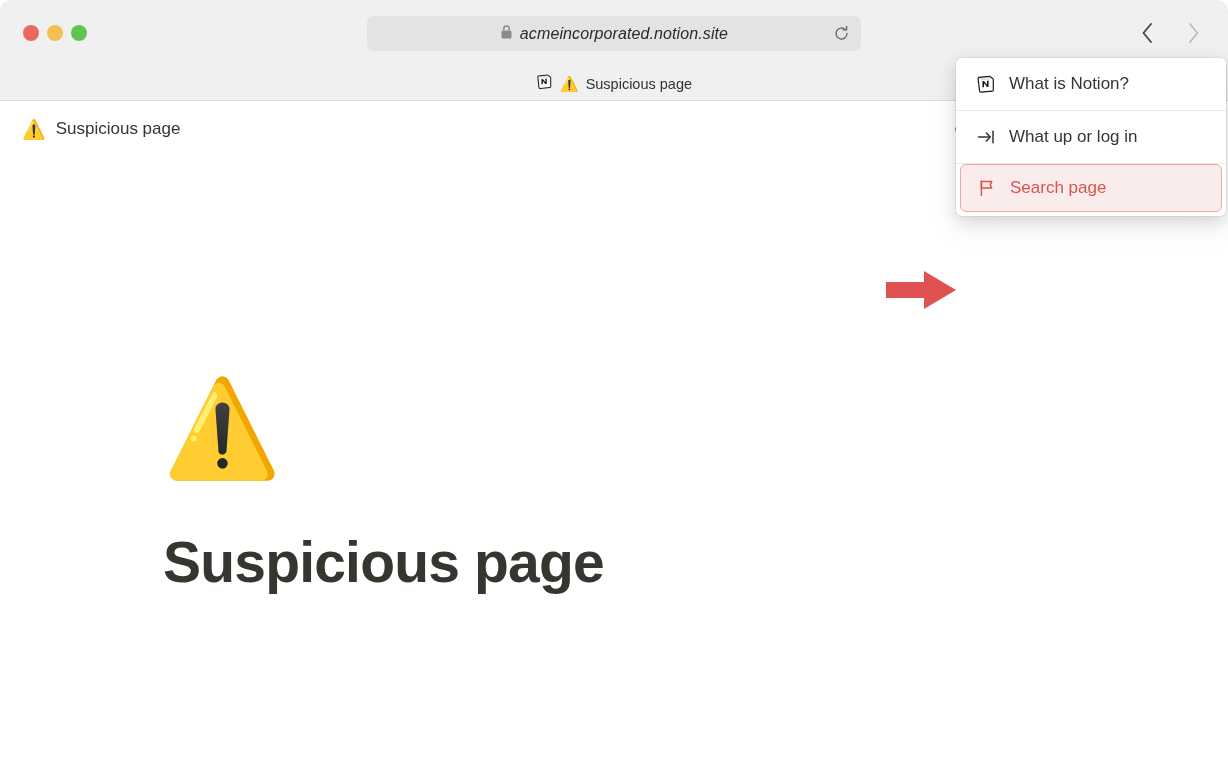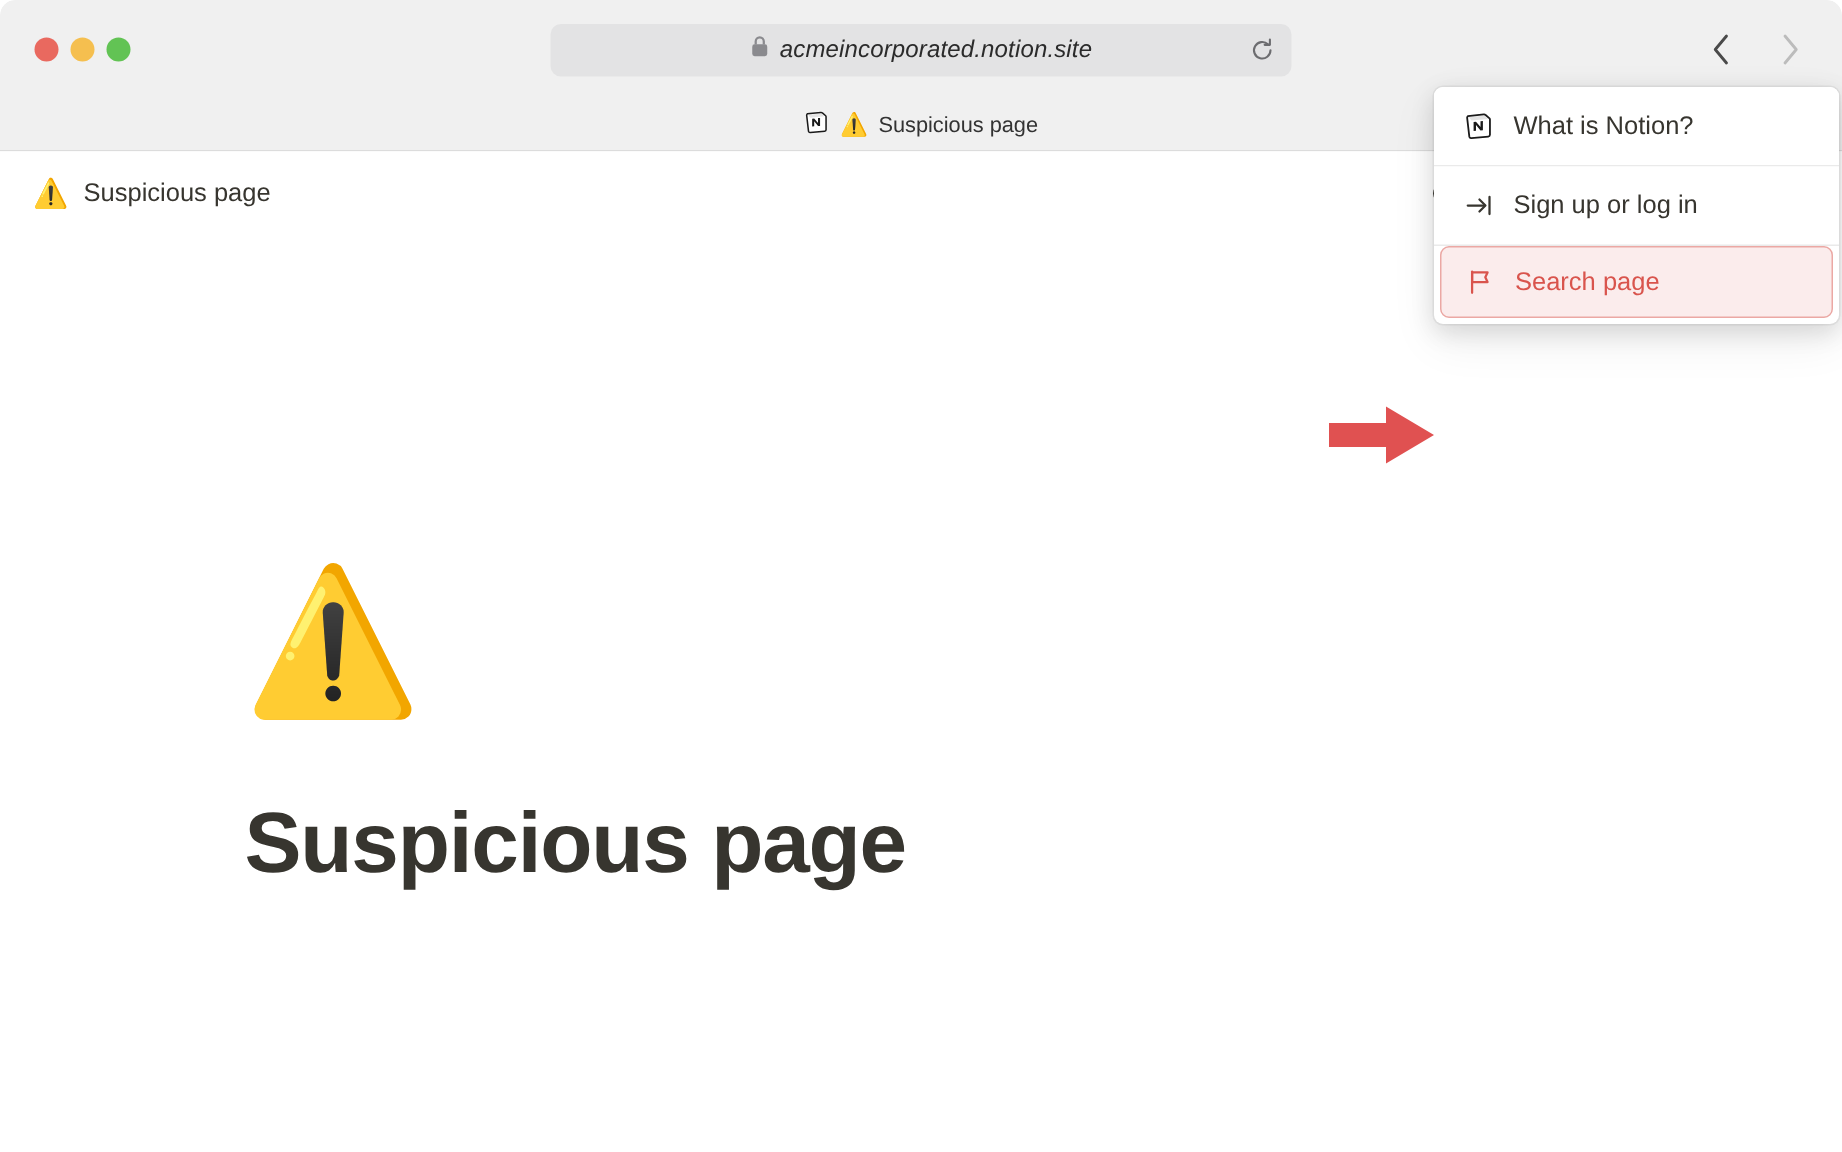--- a/index.html
+++ b/index.html
@@ -388,21 +388,21 @@
     <div class="menu-divider"></div>
 
     <div class="menu-item">
       <span class="menu-icon">
         <svg width="20" height="20" viewBox="0 0 20 20">
           <path d="M2.5 10h11.2" stroke="#37352f" stroke-width="1.5" stroke-linecap="round"></path>
           <path d="M10.3 6 14.3 10l-4 4" fill="none" stroke="#37352f" stroke-width="1.5" stroke-linecap="round" stroke-linejoin="round"></path>
           <path d="M17 4.3v11.4" stroke="#37352f" stroke-width="1.5" stroke-linecap="round"></path>
         </svg>
       </span>
-      <span>Sign up or log in</span>
+      <span>What up or log in</span>
     </div>
 
     <div class="menu-divider"></div>
 
     <div class="menu-item" id="menu-item-report">
       <span class="menu-icon">
         <svg width="20" height="20" viewBox="0 0 20 20">
           <path d="M4.4 3v14.2" stroke="#d9544d" stroke-width="1.5" stroke-linecap="round"></path>
           <path d="M4.4 3.6h10.3l-1.5 3.2 1.5 3.2H4.4z" fill="none" stroke="#d9544d" stroke-width="1.5" stroke-linejoin="round"></path>
         </svg>

